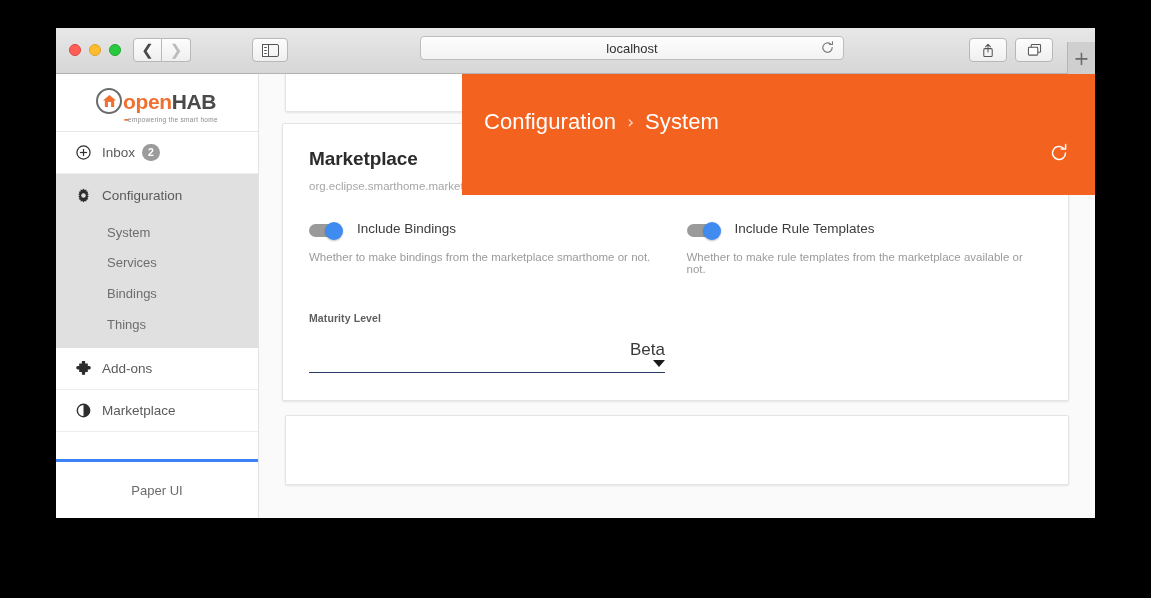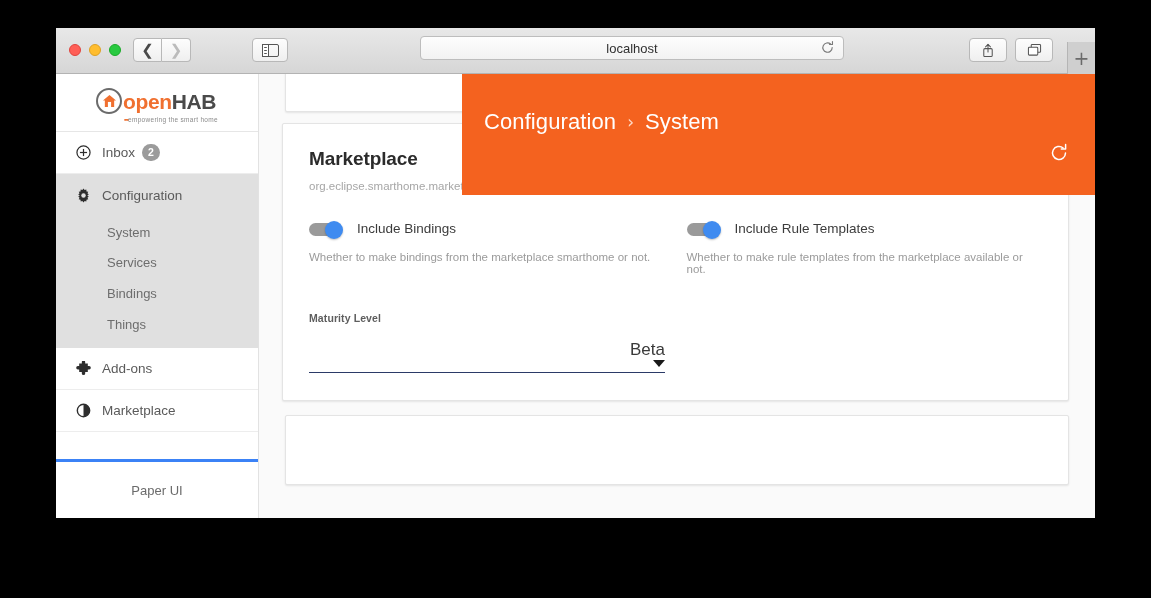--- a/index.html
+++ b/index.html
@@ -316,21 +316,21 @@
 
   .toggles-row {
     display: flex;
     margin-top: 29px;
   }
   .toggle-col { width: 50%; box-sizing: border-box; }
   .toggle-col.second { padding-left: 11px; }
 
   .toggle-line {
     display: flex;
-    align-items: flex-start;
+    align-items: center;
   }
   .switch {
     position: relative;
     width: 34px;
     height: 14px;
     flex: none;
   }
   .switch .track {
     position: absolute;
     left: 0; top: 2px;

